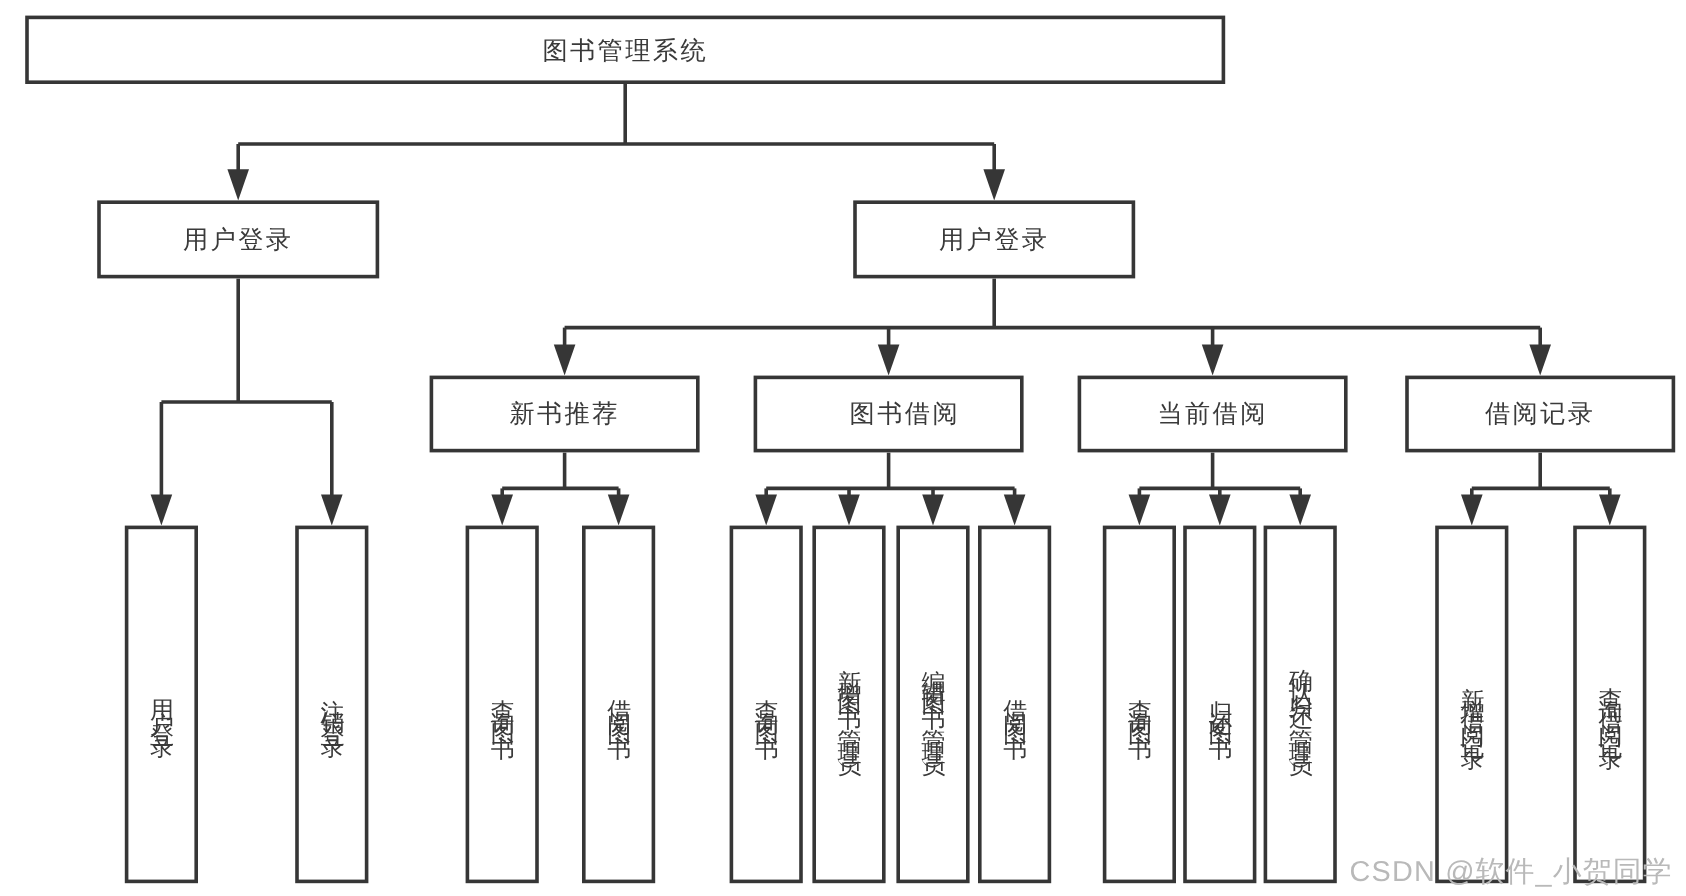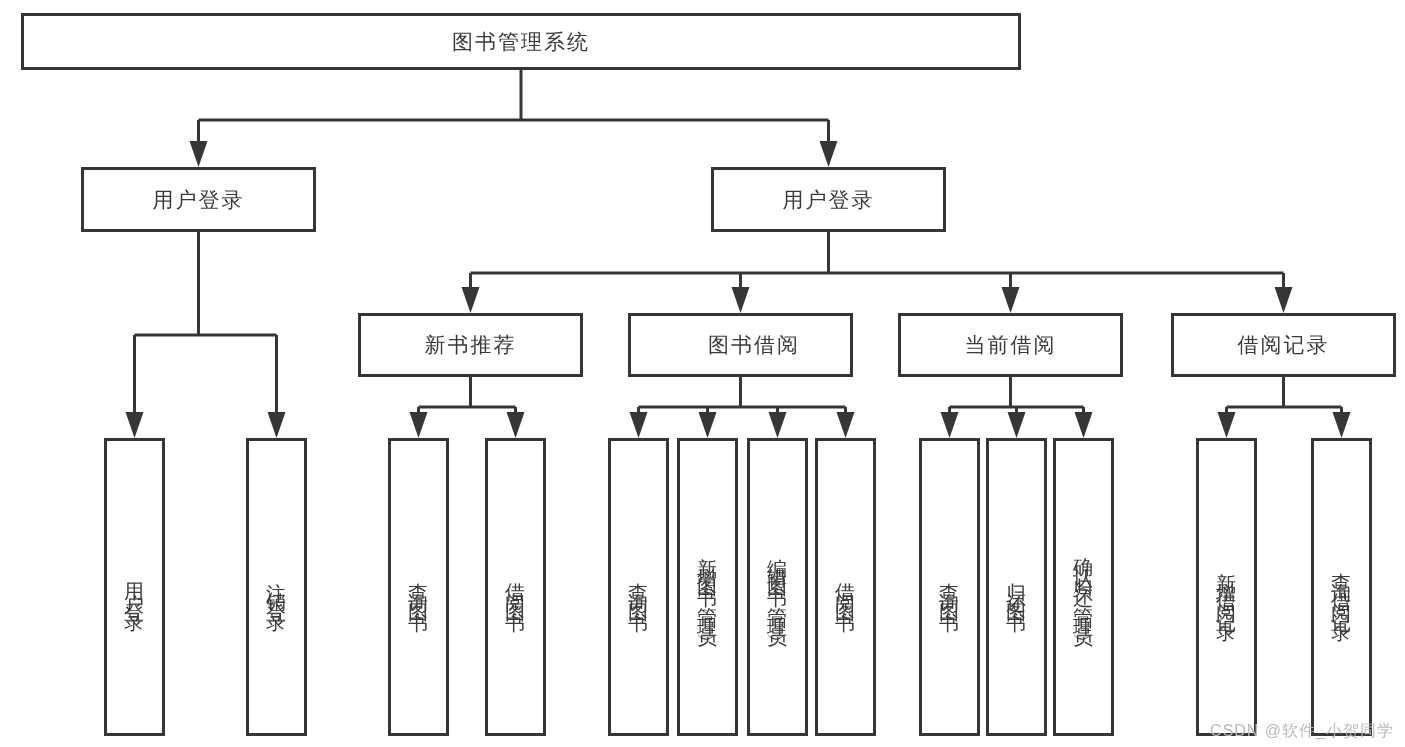--- a/index.html
+++ b/index.html
@@ -23,21 +23,21 @@
     color:var(--text);
   }
   .node .lbl{white-space:nowrap;}
   .hnode .lbl{font-size:21px;letter-spacing:2px;}
   .vnode .lbl{
     writing-mode:vertical-rl;text-orientation:mixed;
     font-size:20px;letter-spacing:10px;line-height:1;
   }
   .watermark{
     position:absolute;right:11px;bottom:5px;z-index:6;
-    font-size:16px;color:var(--wm);letter-spacing:1px;white-space:nowrap;
+    font-size:24px;color:var(--wm);letter-spacing:1px;white-space:nowrap;
   }
 </style>
 </head>
 <body>
 
 <div class="stage">
 
   <svg class="wires" viewBox="0 0 1405 747" aria-hidden="true">
     <g class="ln">
 

